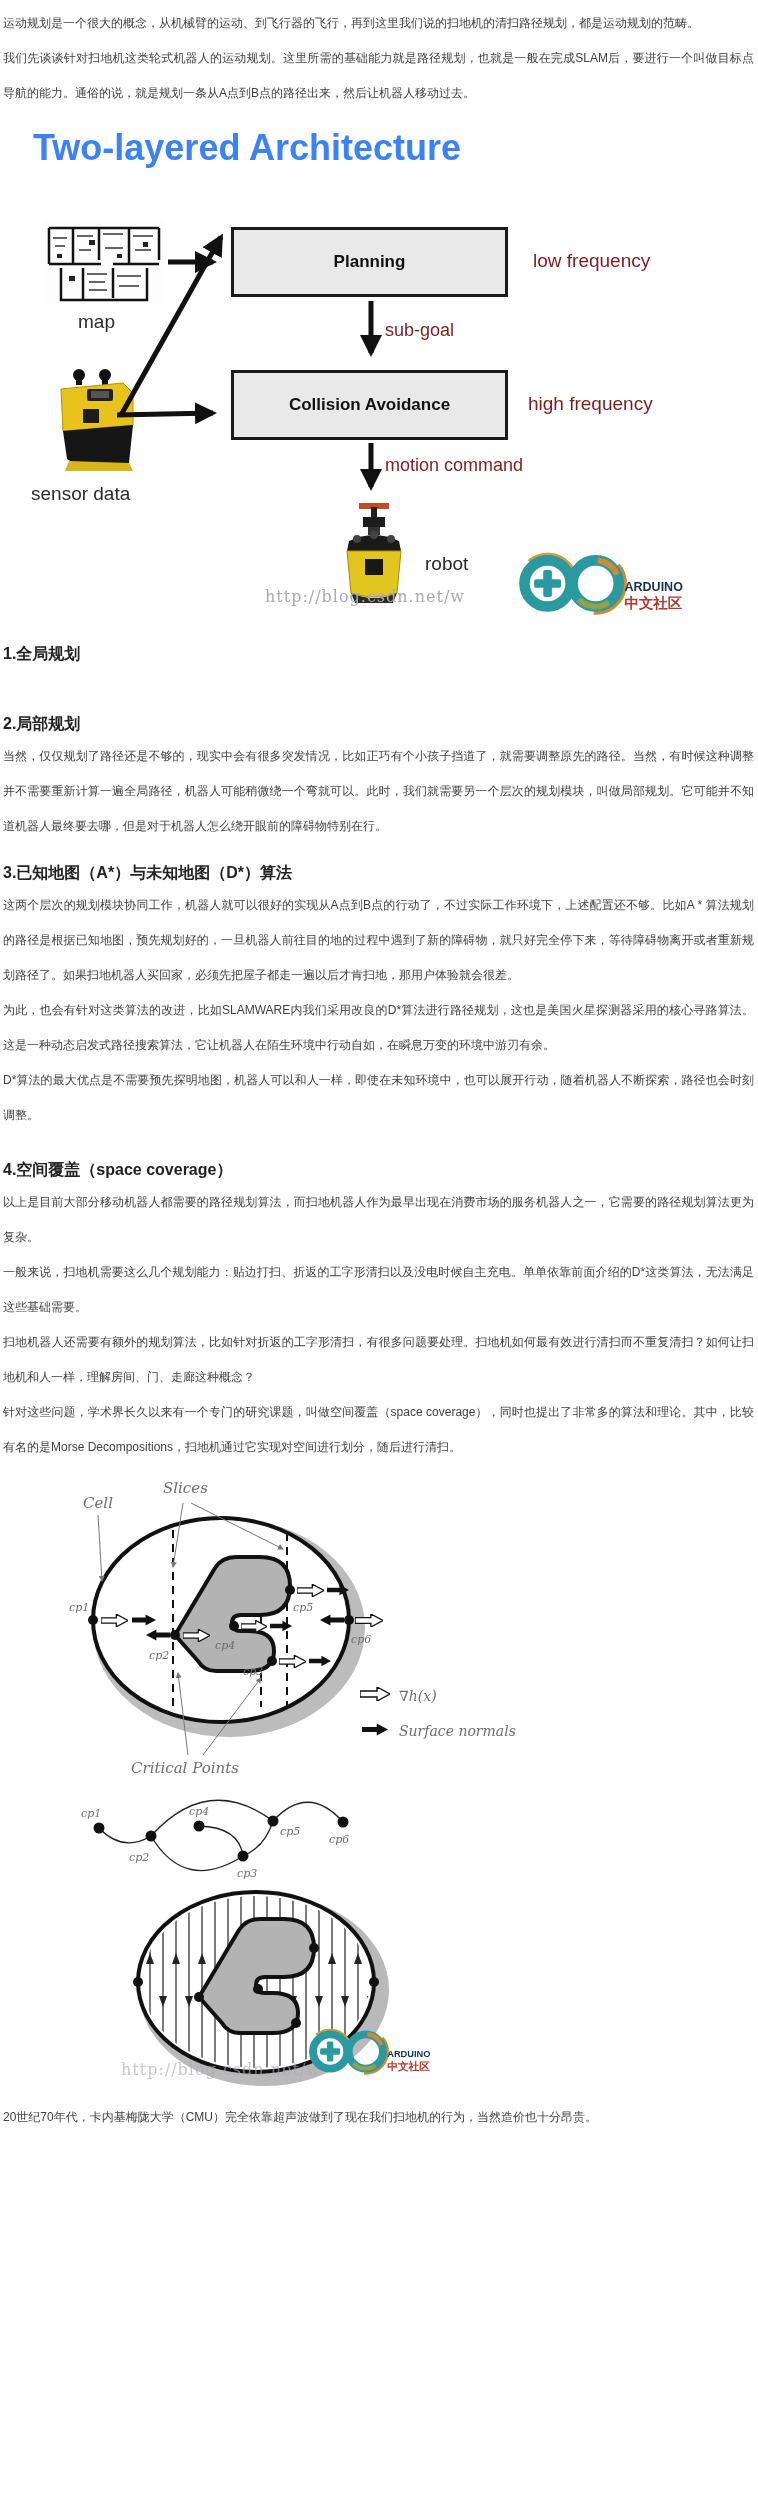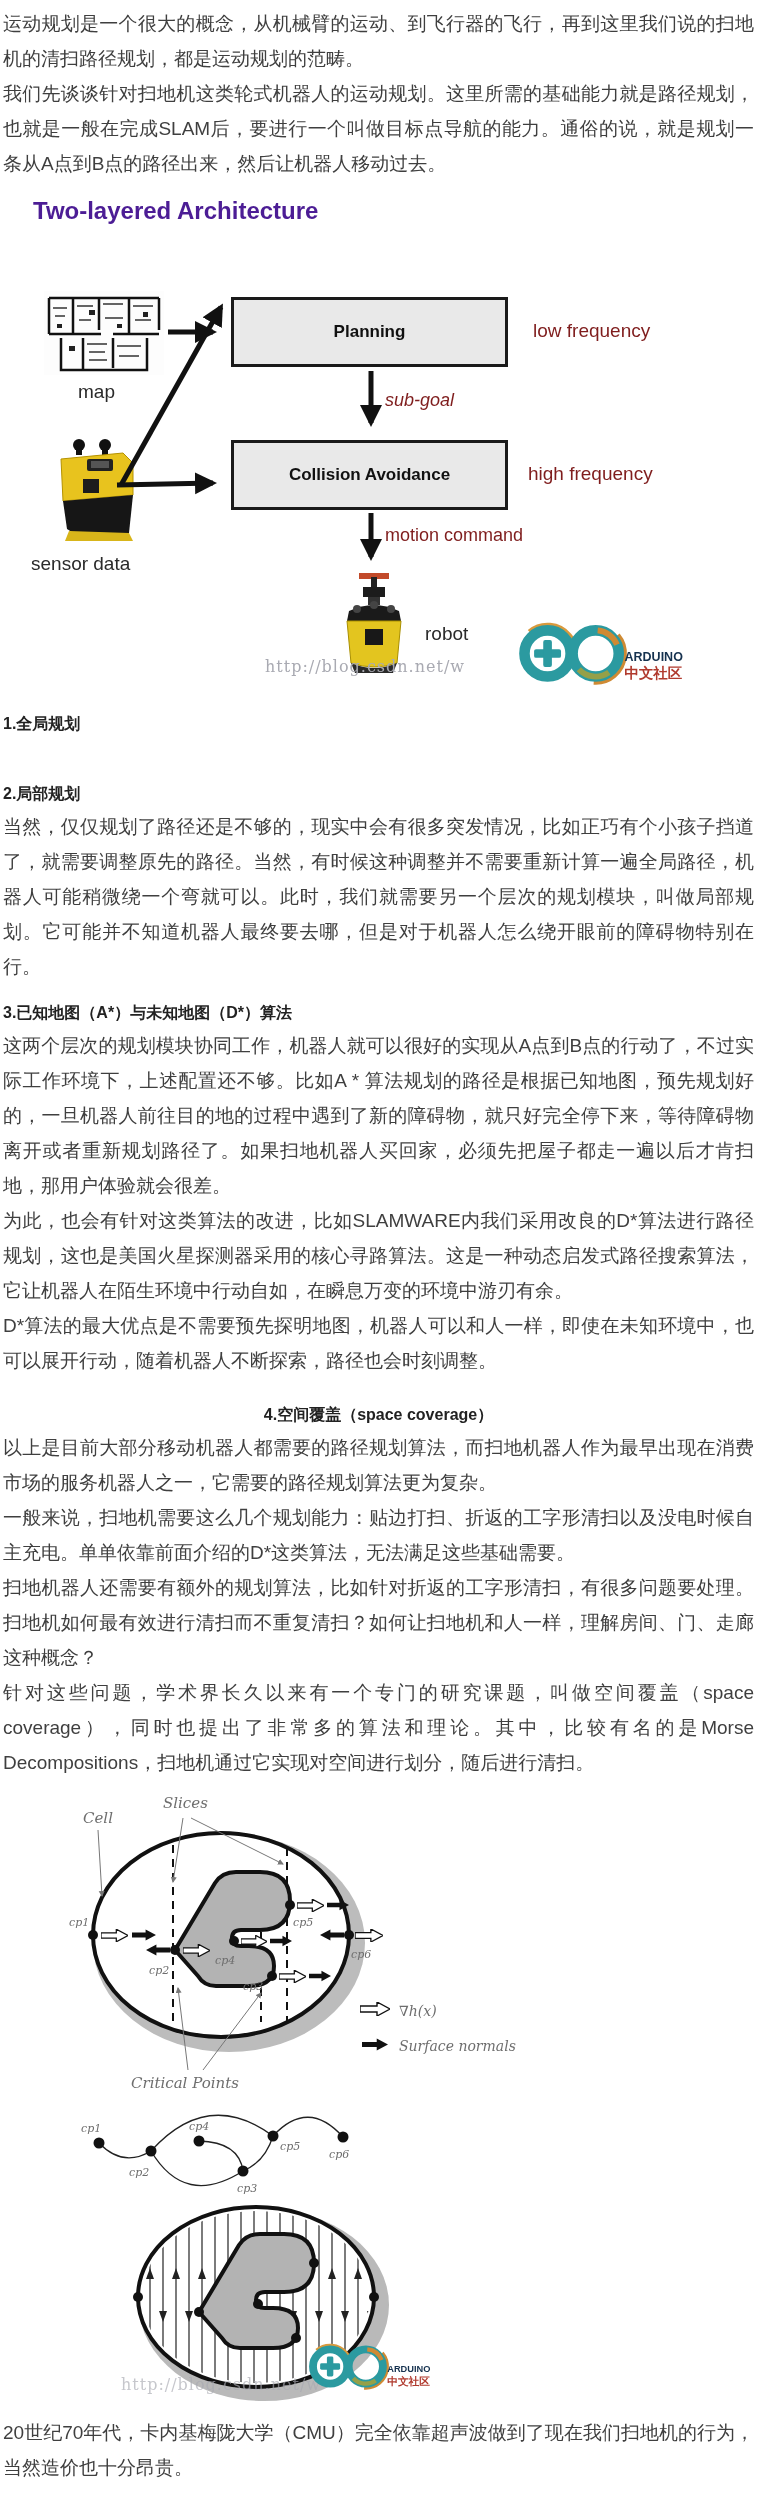--- a/index.html
+++ b/index.html
@@ -1,27 +1,27 @@
 <!DOCTYPE html>
 <html><head>
 <meta charset="utf-8">
 <style>
   * { margin:0; padding:0; box-sizing:border-box; }
   html,body { background:#ffffff; }
   body { width:758px; font-family:"Liberation Sans", sans-serif; color:#3f3f3f; }
   .page { width:758px; padding:6px 4px 10px 3px; position:relative; }
-  .bt { font-size:19px; line-height:35px; color:#3f3f3f; text-align:justify; }
+  .bt { font-size:12px; line-height:35px; color:#3f3f3f; text-align:justify; }
   .sec-h { font-size:16px; line-height:30px; color:#222; font-weight:bold; margin-top:14px; }
   .gap-lg { margin-top:40px; }
-  .gap-md { margin-top:22px;text-align:center; }
+  .gap-md { margin-top:22px; }
 
   
   .fig1 { position:relative; width:752px; height:500px; margin-top:14px; }
-  .fig1-title { position:absolute; left:30px; top:2px; font-size:24px; font-weight:bold;
-                color:#4c1d95; letter-spacing:0px; font-family:"Liberation Sans",sans-serif; }
+  .fig1-title { position:absolute; left:30px; top:2px; font-size:36px; font-weight:bold;
+                color:#3b82f6; letter-spacing:0px; font-family:"Liberation Sans",sans-serif; }
   .arch-box { position:absolute; left:228px; width:277px; height:70px; background:#e9e9e9;
               border:3px solid #1a1a1a; display:flex; align-items:center; justify-content:center;
               font-weight:bold; font-size:17px; color:#111; }
   .flow-label { position:absolute; font-size:18px; color:#7f1d1d; white-space:nowrap; }
   .img-label { position:absolute; font-size:19px; color:#2a2a2a; white-space:nowrap; }
   .fig-art { position:absolute; }
   .watermark { position:absolute; font-family:"DejaVu Serif", serif; color:#a9aab2;
                font-size:16px; letter-spacing:1px; white-space:nowrap; }
   .logo-slot { position:absolute; }
 
@@ -76,21 +76,21 @@
 
     <div class="arch-box" style="top:102px;">
       <span>Planning</span>
     </div>
     <div class="arch-box" style="top:245px;">
       <span>Collision Avoidance</span>
     </div>
 
     <div class="flow-label" style="left:530px; top:125px; font-size:19px;">low frequency</div>
     <div class="flow-label" style="left:525px; top:268px; font-size:19px;">high frequency</div>
-    <div class="flow-label" style="left:382px; top:195px;font-style:italic;">sub-goal</div>
+    <div class="flow-label" style="left:382px; top:195px;">sub-goal</div>
     <div class="flow-label" style="left:382px; top:330px;">motion command</div>
 
     <svg class="fig-art" style="left:0; top:0;" width="752" height="500" viewBox="0 0 752 500">
       <defs>
         <marker id="ah" markerWidth="5" markerHeight="5" refX="3.6" refY="2.2" orient="auto" markerUnits="strokeWidth">
           <path d="M0,0 L4.4,2.2 L0,4.4 Z" fill="#111"></path>
         </marker>
       </defs>
       <g stroke="#111" stroke-width="5" fill="none">
         <line x1="165" y1="137" x2="210" y2="137" marker-end="url(#ah)"></line>

